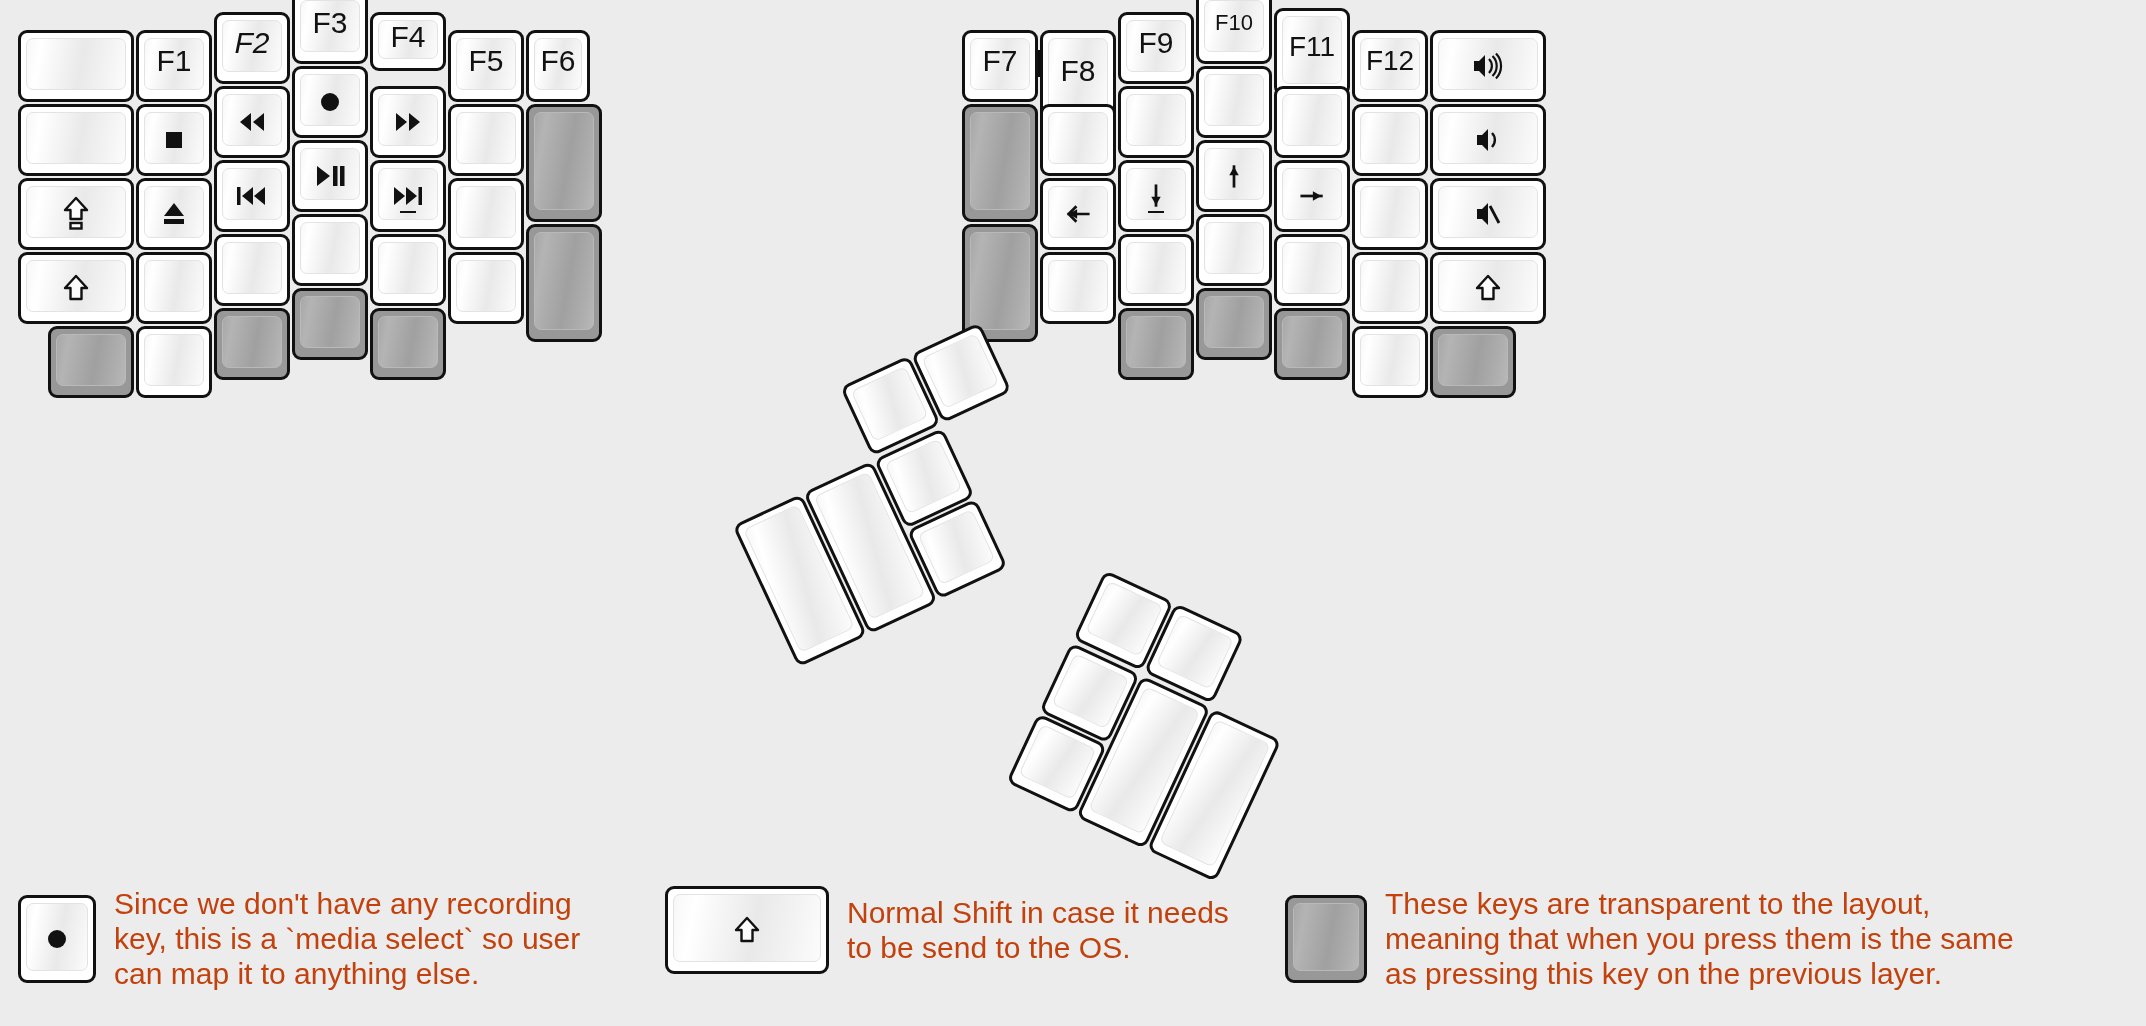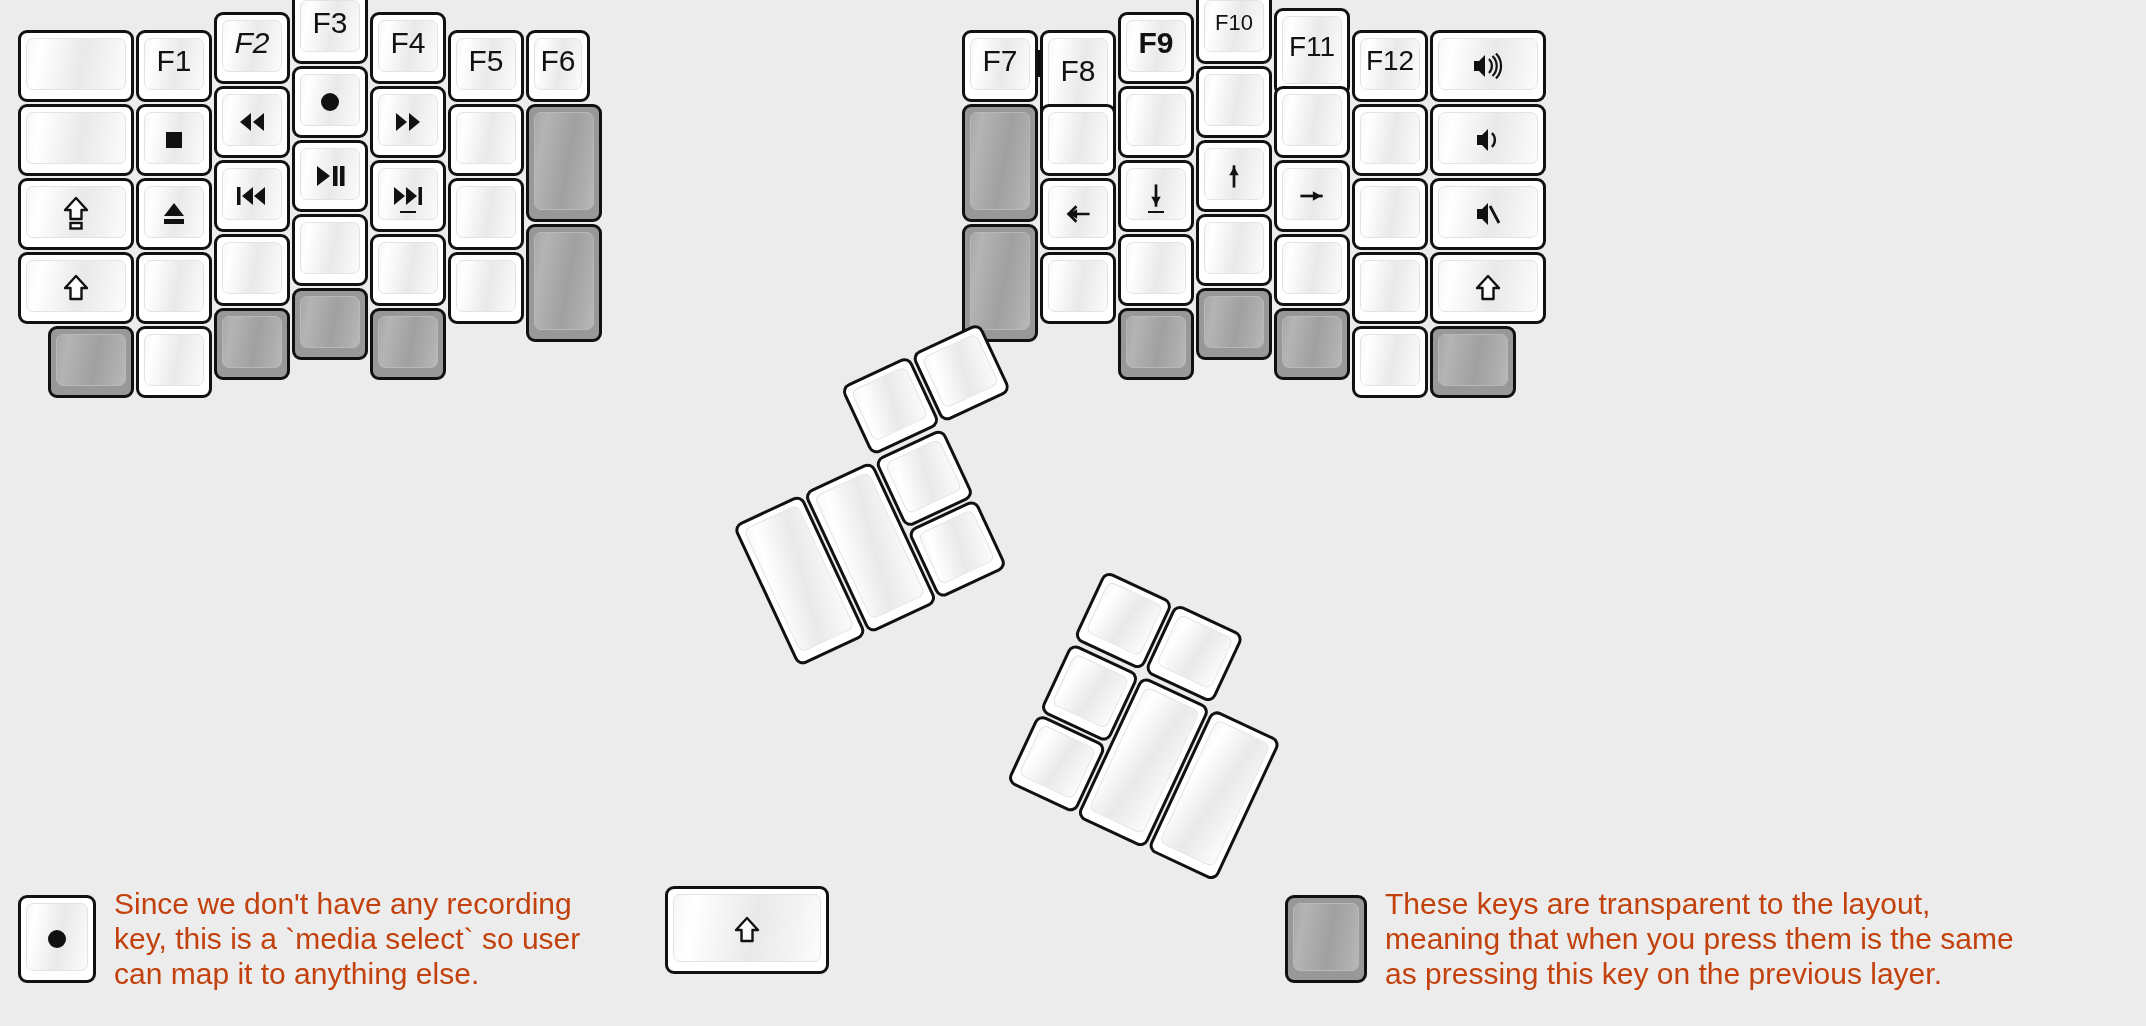--- a/index.html
+++ b/index.html
@@ -202,21 +202,21 @@
         </div>
       </div>
       <div class="key" style="left: 292px; top: 214px; width: 76px; height: 72px;">
         <div class="cap"></div>
         <div class="legend"></div>
       </div>
       <div class="key trans" style="left: 292px; top: 288px; width: 76px; height: 72px;">
         <div class="cap"></div>
         <div class="legend"></div>
       </div>
-      <div class="key" style="left: 370px; top: 12px; width: 76px; height: 72px;">
+      <div class="key" style="left: 370px; top: 12px; width: 76px; height: 59px;">
         <div class="cap"></div>
         <div class="legend">
           <span class="txt" style="font-size: 30px;">F4</span>
         </div>
       </div>
       <div class="key" style="left: 370px; top: 86px; width: 76px; height: 72px;">
         <div class="cap"></div>
         <div class="legend">
           <svg width="40" height="40" viewBox="0 0 40 40" fill="#111">
             <path d="M8 11 L8 29 L19 20 Z"></path>
@@ -305,21 +305,21 @@
           <svg width="40" height="40" viewBox="0 0 40 40" fill="#111">
             <path d="M32 20 L9 20 M17 12 L9 20 L17 28" stroke="#111" stroke-width="3.2" fill="none" stroke-linecap="square" stroke-linejoin="miter"></path>
             <path d="M9 20 L19 14.5 L19 25.5 Z"></path>
           </svg>
         </div>
       </div>
       <div class="key" style="left: 1040px; top: 252px; width: 76px; height: 72px;">
         <div class="cap"></div>
         <div class="legend"></div>
       </div>
-      <div class="key" style="left: 1118px; top: 12px; width: 76px; height: 72px; font-weight: bold;">
+      <div class="key" style="left: 1118px; top: 12px; width: 76px; height: 72px;">
         <div class="cap"></div>
         <div class="legend">
           <span class="txt" style="font-size: 30px;">F9</span>
         </div>
       </div>
       <div class="key" style="left: 1118px; top: 86px; width: 76px; height: 72px;">
         <div class="cap"></div>
         <div class="legend"></div>
       </div>
       <div class="key" style="left: 1118px; top: 160px; width: 76px; height: 72px;">
@@ -531,20 +531,22 @@
         <div class="legend-key" style="position: relative; width: 164px; height: 88px;">
           <div class="key" style="left: 0px; top: 0px; width: 164px; height: 88px;">
             <div class="cap"></div>
             <div class="legend">
               <svg width="40" height="40" viewBox="0 0 40 40" fill="#111">
                 <path d="M20 8 L31 20 L25.5 20 L25.5 31 L14.5 31 L14.5 20 L9 20 Z" fill="#fbfbfb" stroke="#111" stroke-width="2.4" stroke-linejoin="round"></path>
               </svg>
             </div>
           </div>
         </div>
+        <div class="legend-text">Normal Shift in case it needs
+to be send to the OS.</div>
       </div>
       <div class="legend-item" style="left: 1285px; top: 18px;">
         <div class="legend-key" style="position: relative; width: 82px; height: 88px;">
           <div class="key trans" style="left: 0px; top: 0px; width: 82px; height: 88px;">
             <div class="cap"></div>
             <div class="legend"></div>
           </div>
         </div>
         <div class="legend-text">These keys are transparent to the layout,
 meaning that when you press them is the same

